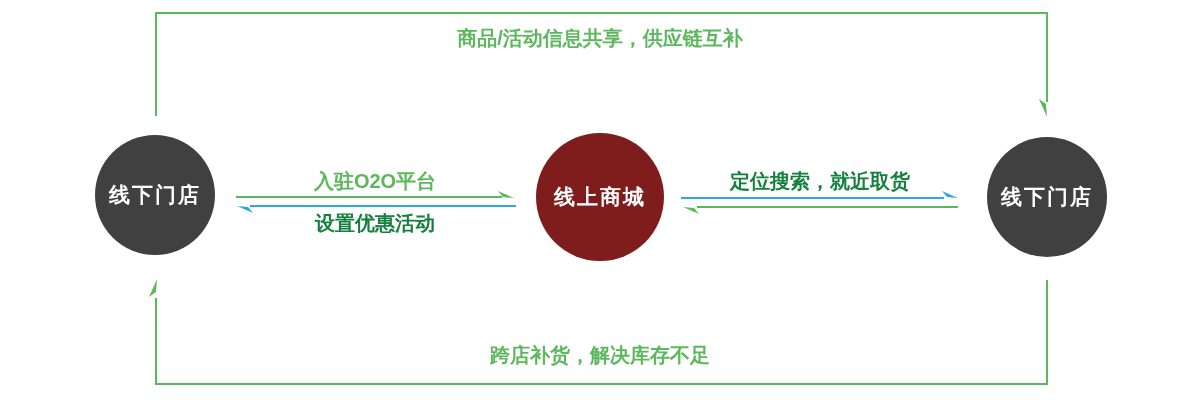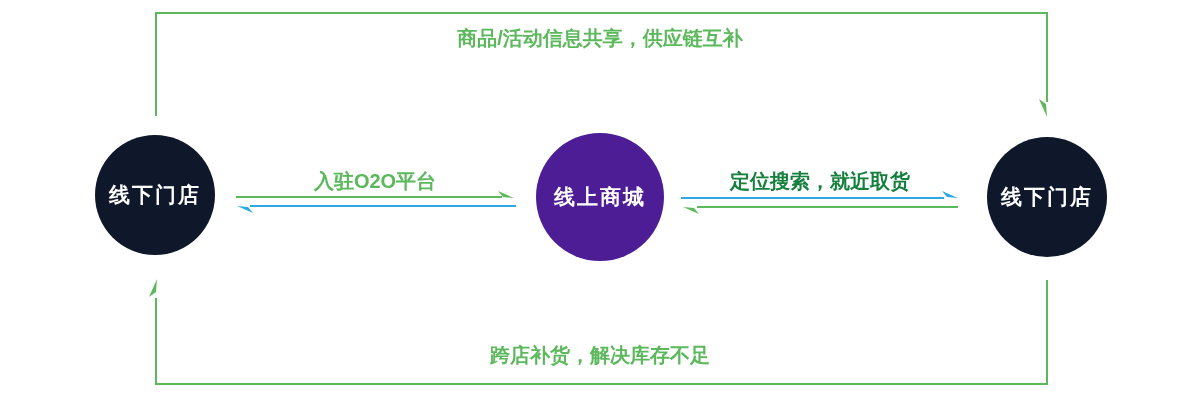--- a/index.html
+++ b/index.html
@@ -29,22 +29,22 @@
     align-items: center;
     justify-content: center;
   }
   .node .node-label {
     color: #ffffff;
     font-weight: bold;
     font-size: 21px;
     letter-spacing: 2px;
     white-space: nowrap;
   }
-  .node-green { background: #0f172a; }
-  .node-blue  { background: #4c1d95; }
+  .node-green { background: #404040; }
+  .node-blue  { background: #7f1d1d; }
   .node-left   { left: 95px;  top: 135px; width: 120px; height: 120px; }
   .node-center { left: 536px; top: 133px; width: 128px; height: 128px; }
   .node-right  { left: 987px; top: 137px; width: 120px; height: 120px; }
 
   .lbl {
     position: absolute;
     font-weight: bold;
     font-size: 20px;
     text-align: center;
     white-space: nowrap;
@@ -97,17 +97,18 @@
   <div class="node node-green node-right">
     <span class="node-label">线下门店</span>
   </div>
 
   <div class="lbl lbl-green lbl-top">商品/活动信息共享，供应链互补</div>
 
   <div class="lbl lbl-green lbl-bottom">跨店补货，解决库存不足</div>
 
   <div class="lbl lbl-green lbl-l2c">入驻O2O平台</div>
 
+  <div class="lbl lbl-blue lbl-c2l">设置优惠活动</div>
 
   <div class="lbl lbl-blue lbl-c2r">定位搜索，就近取货</div>
 
 
 </div>
 
 </body></html>

